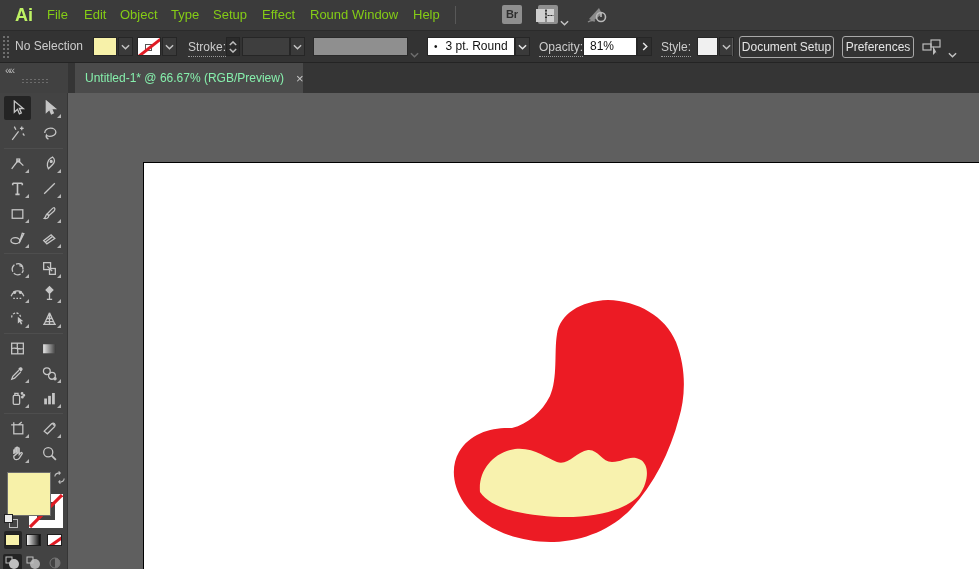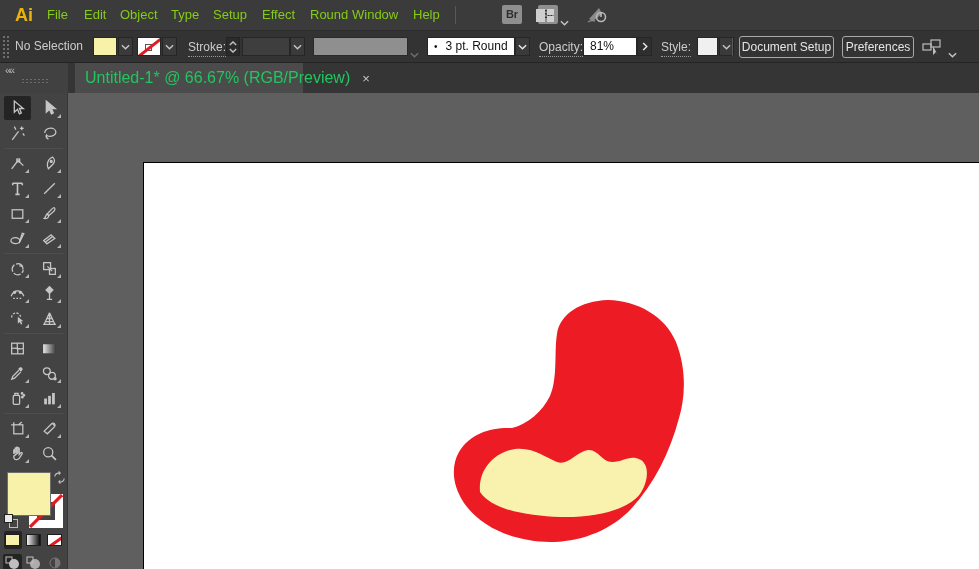--- a/index.html
+++ b/index.html
@@ -5,21 +5,21 @@
   * { margin:0; padding:0; box-sizing:border-box; }
   html,body { background:#2a2a2a; }
   #app {
     position:relative; width:979px; height:569px; overflow:hidden;
     background:#3b3b3b; font-family:"Liberation Sans", sans-serif;
     color:#d8d8d8; cursor:default; user-select:none;
   }
   
   #menubar { position:absolute; left:0; top:0; width:979px; height:30px; background:#3b3b3b; }
   .ai-logo { position:absolute; left:8px; top:2px; width:32px; height:26px;
-    color:#eab308; font-size:18px; font-weight:bold; text-align:center; line-height:26px; }
+    color:#bef264; font-size:18px; font-weight:bold; text-align:center; line-height:26px; }
   .menu-item { position:absolute; top:0; height:30px; line-height:30px; font-size:13px; color:#84cc16; padding:0 2px; }
   .mb-sep { position:absolute; top:6px; width:1px; height:18px; background:#585858; }
   .sq-btn { position:absolute; top:5px; width:20px; height:19px; background:#8f8f8f; color:#2e2e2e;
     font-size:11px; font-weight:bold; text-align:center; line-height:19px; border-radius:2px;margin-left:36px; }
   .ws-icon { position:absolute; top:8px; }
   
   #controlbar { position:absolute; left:0; top:30px; width:979px; height:33px; background:#333333;
     border-top:1px solid #2b2b2b; border-bottom:1px solid #242424; }
   .drag-dots { position:absolute; left:2px; top:4px; width:7px; height:24px;
     background-image:radial-gradient(#6e6e6e 1px, transparent 1.1px); background-size:4px 4px; }
@@ -35,21 +35,21 @@
   .cb-button { position:absolute; top:5px; height:22px; border:1px solid #a8a8a8; border-radius:3px;
     background:transparent; color:#e4e4e4; font-size:12px; text-align:center; font-family:inherit; }
   
   #tabbar { position:absolute; left:0; top:63px; width:979px; height:30px; background:#353535; }
   #panel-header { position:absolute; left:0; top:0; width:68px; height:30px; background:#414141; }
   .collapse { position:absolute; left:5px; top:1px; font-size:11px; color:#b5b5b5; }
   .tb-drag { position:absolute; left:21px; top:15px; width:28px; height:6px;
     background-image:radial-gradient(#6c6c6c 1px, transparent 1.1px); background-size:4px 3px; }
   #doc-tab { position:absolute; left:75px; top:0; width:228px; height:30px; background:#4b4b4b;
     display:flex; align-items:center; padding:0 10px; }
-  #doc-tab .title { font-size:16px; color:#22c55e; white-space:nowrap; }
+  #doc-tab .title { font-size:12px; color:#86efac; white-space:nowrap; }
   #doc-tab .close { margin-left:12px; font-size:13px; color:#c7c7c7; }
   
   #toolbar { position:absolute; left:0; top:93px; width:68px; height:476px; background:#434343;
     border-right:1px solid #363636; padding-top:3px; }
   .tb-row { height:25px; display:flex; justify-content:center; gap:5px; }
   .tb-cell { position:relative; width:27px; height:24px; display:flex; align-items:center; justify-content:center; color:#c6c6c6; }
   .tb-cell.sel { background:#242424; border-radius:2px; }
   .tb-cell .fly { position:absolute; right:2px; bottom:2px; width:0; height:0;
     border-left:4px solid transparent; border-bottom:4px solid #b5b5b5; }
   .tb-sep { height:1px; background:#383838; border-bottom:1px solid #4e4e4e; margin:2px 4px; }

